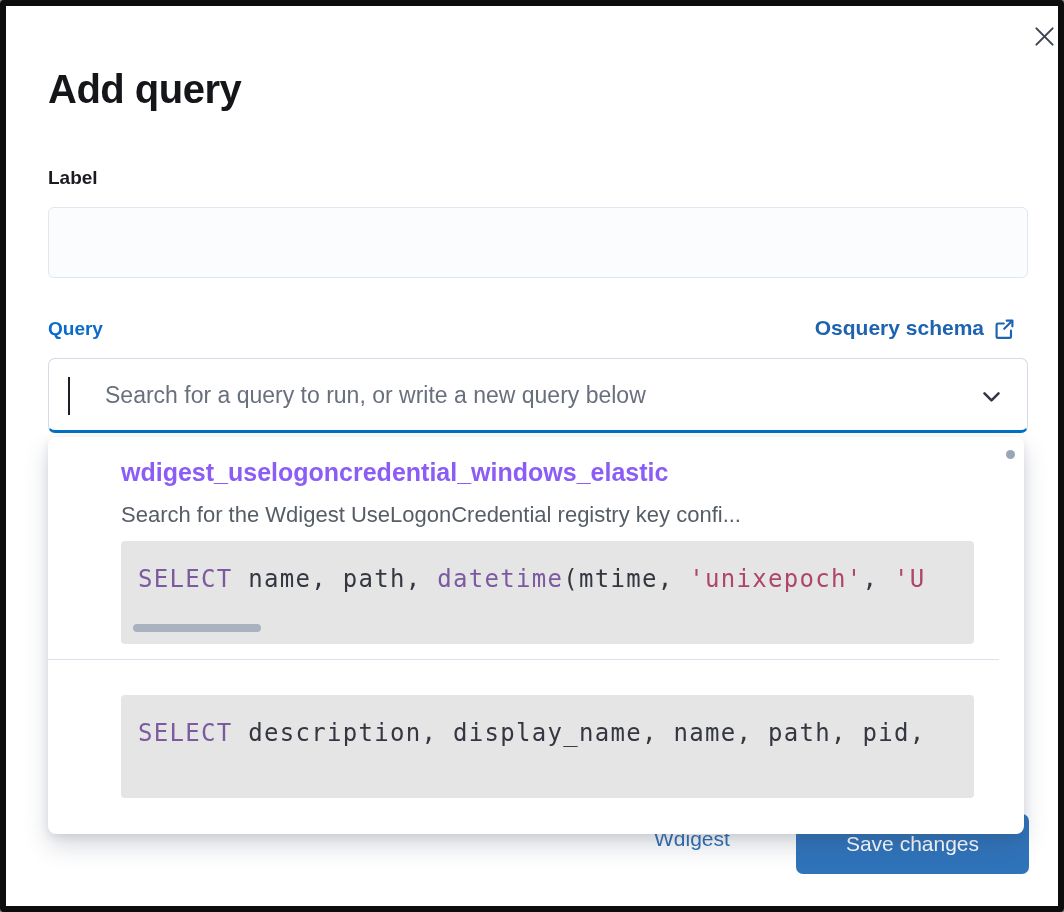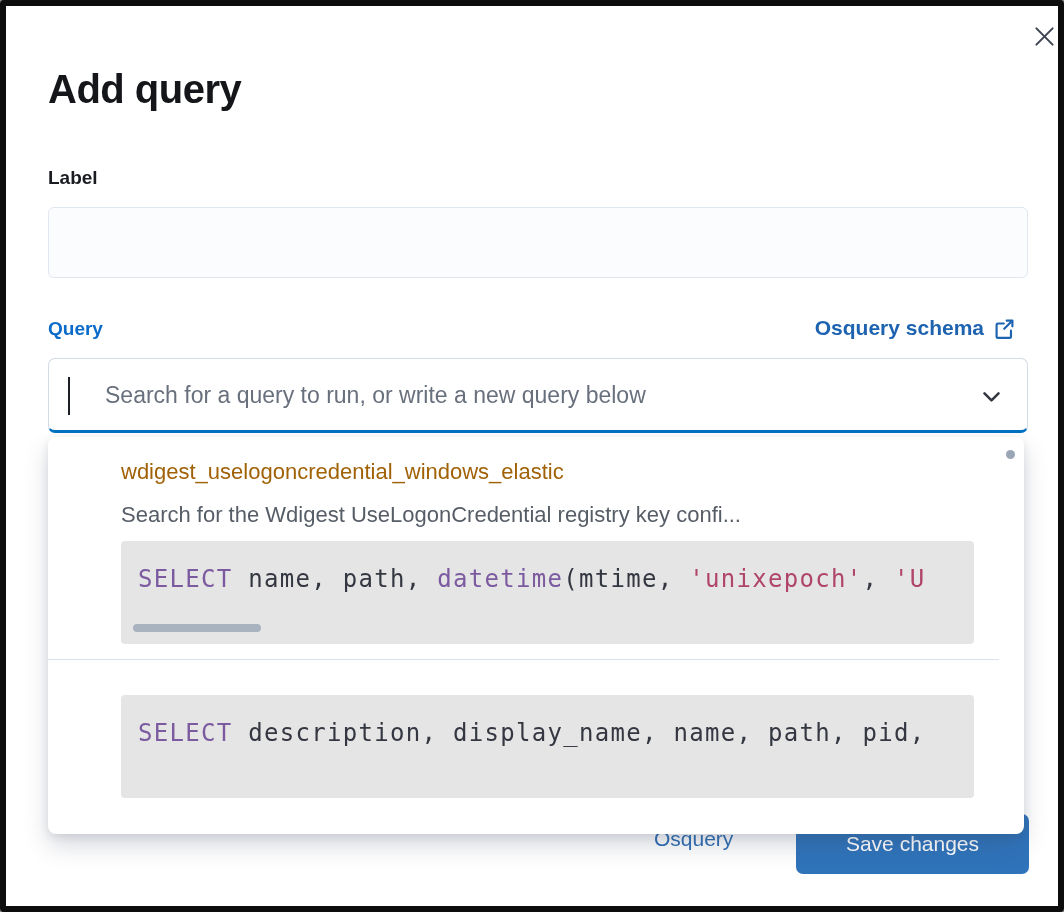--- a/index.html
+++ b/index.html
@@ -30,21 +30,21 @@
     font-size:23px;color:#343741;background:transparent;font-family:inherit;padding-left:35px;}
   .combo-input::placeholder{color:#69707d;opacity:1;}
   .combo-chevron{position:absolute;right:24px;top:26px;cursor:pointer;}
   
   .dropdown-panel{position:absolute;left:42px;top:431px;width:976px;height:397px;background:#fff;
     border-radius:8px;overflow:hidden;z-index:5;
     box-shadow:0 12px 24px rgba(60,72,94,.20),0 3px 8px rgba(60,72,94,.12);}
   .scroll-dot{position:absolute;right:9px;top:13px;width:9px;height:9px;border-radius:50%;
     background:#9aa5b5;cursor:pointer;}
   .option{padding:22px 50px 15px 73px;cursor:pointer;}
-  .option-title{font-size:22px;font-weight:400;color:#a16207;line-height:26px;white-space:nowrap;}
+  .option-title{font-size:25px;font-weight:700;color:#8b5cf6;line-height:26px;white-space:nowrap;}
   .option-desc{margin-top:17px;font-size:22px;color:#565d66;line-height:26px;white-space:nowrap;}
   .code-block{position:relative;margin-top:13px;height:103px;box-sizing:border-box;background:#e5e5e5;
     border-radius:4px;padding:24px 0 0 17px;overflow:hidden;white-space:nowrap;
     font-family:"DejaVu Sans Mono","Liberation Mono",monospace;font-size:24px;letter-spacing:1.3px;
     color:#343741;}
   .tok-keyword{color:var(--kw);}
   .tok-string{color:var(--str);}
   .h-thumb{position:absolute;left:12px;bottom:12px;width:128px;height:8px;border-radius:4px;
     background:#a9b2bf;cursor:pointer;}
   .option-divider{height:1px;background:#dce2ec;margin-right:25px;}
@@ -106,16 +106,16 @@
           <div class="code-block"><span class="tok-keyword">SELECT</span><span class="tok-plain"> name, path, </span><span class="tok-keyword">datetime</span><span class="tok-plain">(mtime, </span><span class="tok-string">'unixepoch'</span><span class="tok-plain">, </span><span class="tok-string">'U</span><span class="h-thumb"></span></div>
         </div>
         <div class="option-divider"></div>
         <div class="option">
           <div class="code-block"><span class="tok-keyword">SELECT</span><span class="tok-plain"> description, display_name, name, path, pid,</span></div>
         </div>
       </div>
     <span class="scroll-dot"></span>
   </div>
 
-  <button class="cancel-btn" id="cancelBtn" style="color: rgb(46, 110, 181);">Osquery</button>
+  <button class="cancel-btn" id="cancelBtn" style="color: rgb(46, 110, 181);">Wdigest</button>
   <button class="save-btn">Save changes</button>
 
 </div>
 
 </body></html>

